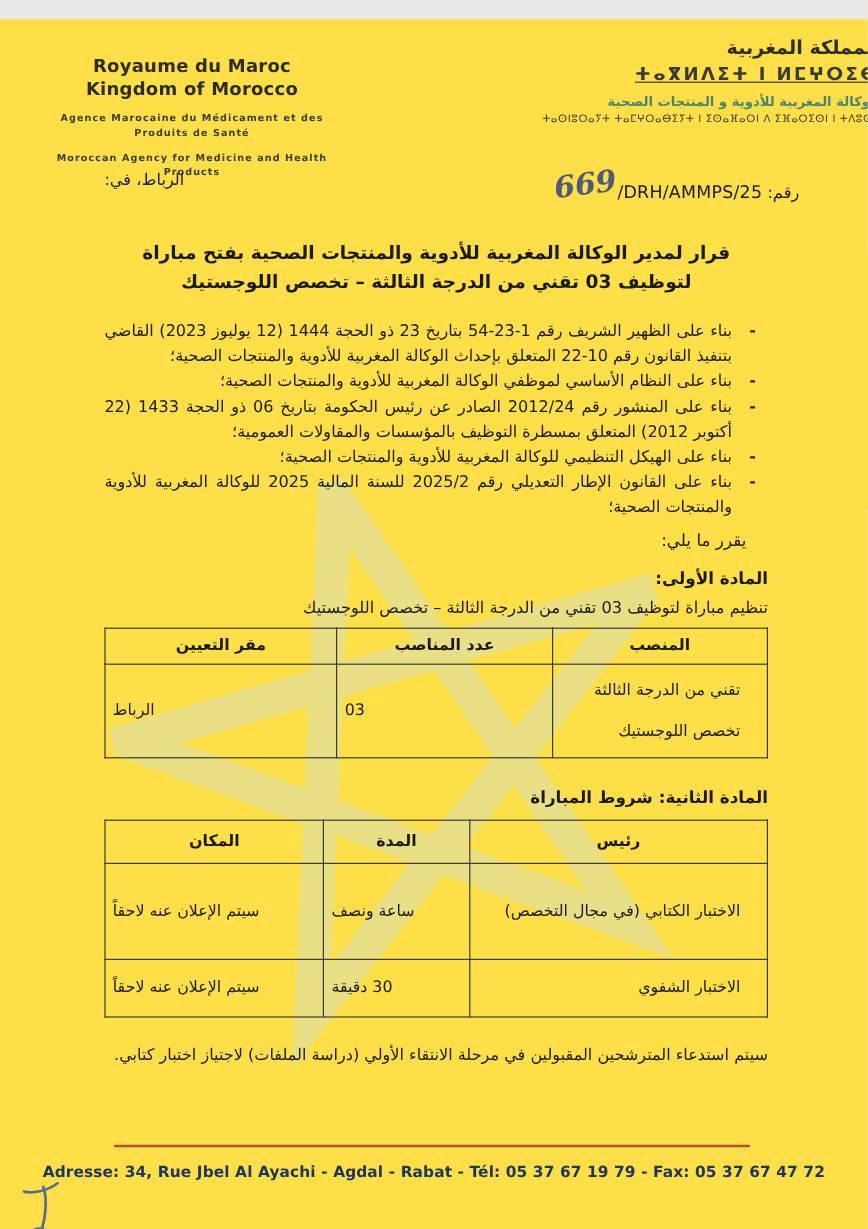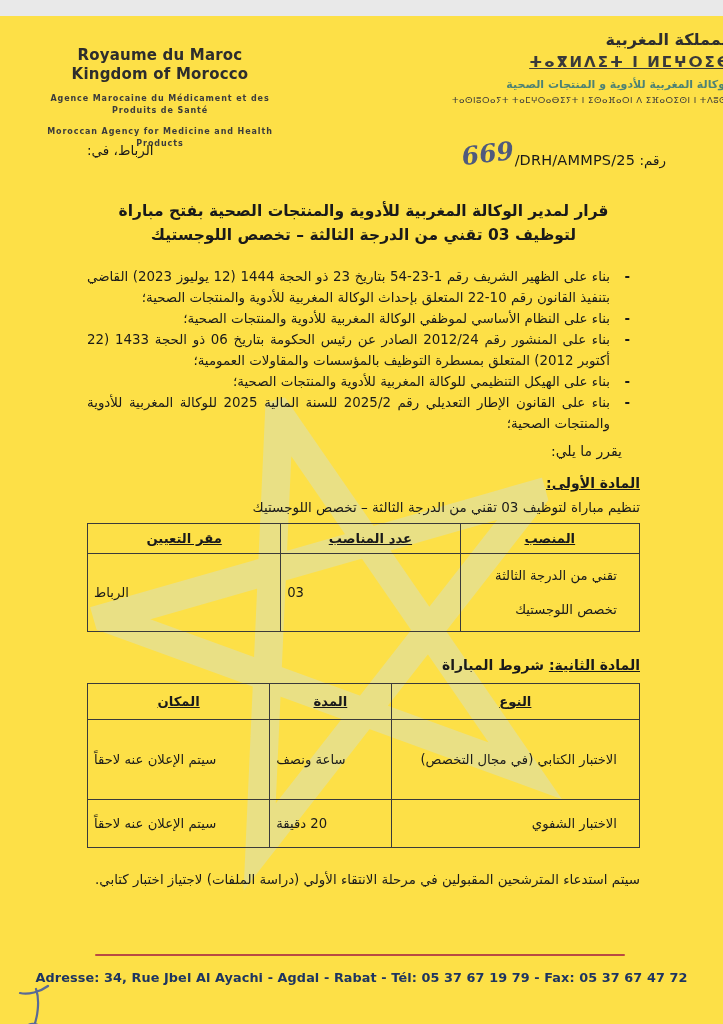--- a/index.html
+++ b/index.html
@@ -49,31 +49,31 @@
   .bullet{display:flex;gap:12px;padding-right:10px;}
   .bullet .marker{flex:none;width:8px;font-weight:700;}
   .bullet .text{flex:1;text-align:justify;}
 
   
   .decree{position:absolute;top:427px;left:87px;width:553px;direction:rtl;text-align:right;
     padding-right:18px;box-sizing:border-box;font-size:14px;}
 
   .art-head{position:absolute;left:87px;width:553px;direction:rtl;text-align:right;
     font-weight:700;font-size:14px;}
-  .art-head .u{text-decoration:underline;}
+  .art-head .u{}
   .art1-head{top:459px;}
   .art1-text{position:absolute;top:483px;left:87px;width:553px;direction:rtl;
     text-align:right;font-size:13.5px;}
   .art2-head{top:641px;}
 
   
   table.doc{position:absolute;left:87px;width:553px;border-collapse:collapse;direction:rtl;
     font-size:13.2px;}
   table.doc td,table.doc th{border:1px solid #3a3a3a;padding:2px 6px;vertical-align:middle;}
-  table.doc th{font-weight:700;text-align:center;text-decoration:underline;}
+  table.doc th{font-weight:700;text-align:center;}
   .t1{top:507px;}
   .t1 .h-row{height:30px;}
   .t1 .b-row{height:78px;}
   .cell-center{text-align:left;}
   .cell-right{text-align:right;padding-right:22px !important;}
   .pos-lines div{line-height:34px;}
   .t2{top:667px;}
   .t2 .h-row{height:36px;}
   .t2 .r1{height:80px;}
   .t2 .r2{height:48px;}
@@ -183,32 +183,32 @@
     </div>
 
     <table class="doc t2">
       <colgroup>
           <col style="width:45%">
           <col style="width:22%">
           <col style="width:33%">
         </colgroup>
       <tbody>
           <tr class="h-row">
-        <th>النوع</th>
+        <th>رئيس</th>
         <th>المدة</th>
         <th>المكان</th>
       </tr>
       <tr class="r1">
         <td class="cell-right">الاختبار الكتابي (في مجال التخصص)</td>
         <td class="cell-center">ساعة ونصف</td>
         <td class="cell-center">سيتم الإعلان عنه لاحقاً</td>
       </tr>
       <tr class="r2">
         <td class="cell-right">الاختبار الشفوي</td>
-        <td class="cell-center">20 دقيقة</td>
+        <td class="cell-center">30 دقيقة</td>
         <td class="cell-center">سيتم الإعلان عنه لاحقاً</td>
       </tr>
     </tbody>
       </table>
 
     <div class="note">سيتم استدعاء المترشحين المقبولين في مرحلة الانتقاء الأولي (دراسة الملفات) لاجتياز اختبار كتابي.</div>
 
     <div class="footer-line"></div>
     <div class="address">Adresse: 34, Rue Jbel Al Ayachi - Agdal - Rabat - Tél: 05 37 67 19 79 - Fax: 05 37 67 47 72</div>
 

